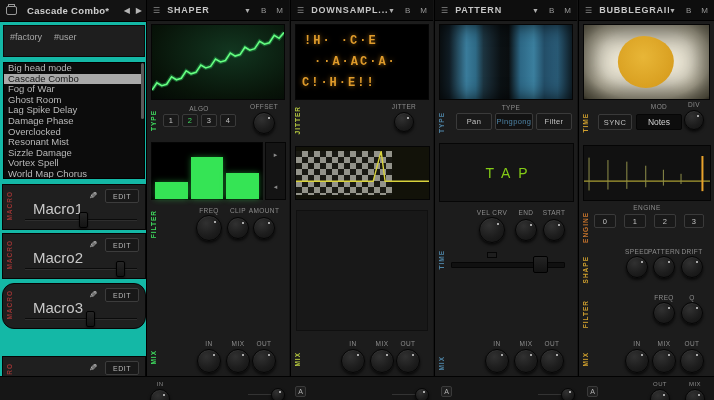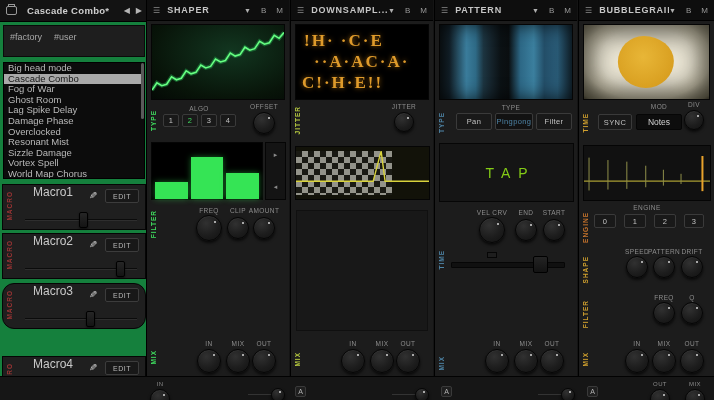--- a/index.html
+++ b/index.html
@@ -2,36 +2,36 @@
 <html><head>
 <meta charset="utf-8">
 <style>
   * { margin:0; padding:0; box-sizing:border-box; }
   html,body { width:714px; height:400px; background:#101010; font-family:"Liberation Sans",sans-serif; overflow:hidden; }
   #stage { position:relative; width:714px; height:400px; background:#141414; }
 
   .col { position:absolute; top:0; height:376px; background:#1c1c1c; border-left:1px solid #000; }
 
   
-  #sidebar { left:0; width:148px; background:#15803d; border-left:none; }
+  #sidebar { left:0; width:148px; background:#14b8a6; border-left:none; }
   .sb-header { position:absolute; top:0; left:0; right:0; height:22px; background:#131313; border-bottom:1px solid #000; display:flex; align-items:center; padding:0 6px; gap:6px; }
   .folder-ic { width:11px; height:9px; border:1px solid #9a9a9a; border-radius:2px; position:relative; }
   .folder-ic::before { content:""; position:absolute; top:-3px; left:1px; width:5px; height:2px; border:1px solid #9a9a9a; border-bottom:none; border-radius:1px 1px 0 0; }
   .sb-title { flex:1; font-size:9.5px; font-weight:bold; color:#cfcfcf; letter-spacing:.3px; margin-left:4px; }
   .nav-arrow { font-size:8px; color:#b5b5b5; cursor:pointer; }
   .sb-tags { position:absolute; top:25px; left:3px; right:3px; height:32px; background:#1e1e1e; border:1px solid #0a0a0a; display:flex; align-items:flex-start; padding:6px 6px; gap:12px; }
   .tag { font-size:9px; color:#a8a8a8; }
   #preset-list { position:absolute; top:62px; left:3px; right:3px; height:117px; background:#0c0c0c; border:1px solid #000; overflow:hidden; }
   .preset { font-size:9.5px; color:#b9b9b9; padding:0 4px; height:10.6px; line-height:10.6px; white-space:nowrap; }
   .preset.selected { background:#a9a9a9; color:#161616; }
   .sb-scroll { position:absolute; top:63px; right:4px; width:3px; height:56px; background:#5a5a5a; border-radius:2px; }
 
   .macro-panel { position:absolute; left:2px; right:2px; height:46px; background:#1f1f1f; border:1px solid #050505; }
   .macro-vl { position:absolute; left:3px; top:6px; writing-mode:vertical-rl; transform:rotate(180deg); font-size:6.5px; font-weight:bold; letter-spacing:1px; color:#9c3434; }
-  .macro-name { position:absolute; left:30px; top:0; font-size:12px; color:#c9c9c9; }
+  .macro-name { position:absolute; left:30px; top:15px; font-size:15px; color:#c9c9c9; }
   .pencil { position:absolute; left:86px; top:5px; font-size:10px; color:#cfcfcf; transform:scaleX(-1); cursor:pointer; }
   .edit-btn { position:absolute; left:102px; top:4px; width:34px; height:14px; background:#181818; border:1px solid #3c3c3c; border-radius:2px; color:#b9b9b9; font-size:7px; letter-spacing:.5px; font-family:"Liberation Sans",sans-serif; }
   .mslider { position:absolute; left:22px; right:8px; top:26px; height:18px; }
   .mtrack { position:absolute; left:0; right:0; top:8px; height:2px; background:#0b0b0b; border-bottom:1px solid #2e2e2e; }
   .mhandle { position:absolute; top:1px; width:9px; height:16px; margin-left:-4px; background:linear-gradient(#262626,#141414); border:1px solid #000; border-radius:2px; box-shadow:0 1px 2px rgba(0,0,0,.6); }
 
   
   .mod-header { position:absolute; top:0; left:0; right:0; height:21px; background:#0e0e0e; border-bottom:1px solid #000; display:flex; align-items:center; padding:0 6px; }
   .menu-ic { font-size:8px; color:#8a8a8a; }
   .mod-title { flex:1; font-size:9px; font-weight:bold; color:#c6c6c6; letter-spacing:.8px; margin-left:7px; white-space:nowrap; overflow:hidden; }
@@ -54,21 +54,21 @@
   #shaper-display { background:radial-gradient(ellipse at 60% 35%, #123620, #081409 70%, #040905); }
   .shaper-accent { color:#3fdd5f; }
   #shaper-steps { position:absolute; top:142px; left:4px; width:112px; height:58px; background:#000; border:1px solid #050505; display:flex; align-items:flex-end; gap:3px; padding:0 3px; }
   .step-bar { flex:1; background:#35e455; box-shadow:0 0 6px rgba(53,228,85,.45); }
   .stepper { position:absolute; top:142px; left:118px; width:21px; height:58px; background:#141414; border:1px solid #050505; display:flex; flex-direction:column; align-items:center; justify-content:space-between; padding:8px 0; }
   .stepper span { font-size:7px; color:#8a8a8a; cursor:pointer; }
 
   
   #mod-down { left:290px; width:143px; }
   #down-display { background:#000; display:flex; flex-direction:column; justify-content:space-around; padding:6px 4px; }
-  .glitch-line { font-family:Liberation Serif, serif; font-size:17px; font-weight:bold; color:#df9b2b; text-shadow:0 0 5px rgba(201,127,20,.8); letter-spacing:2px; white-space:nowrap; }
+  .glitch-line { font-family:Liberation Mono, monospace; font-size:12px; font-weight:bold; color:#df9b2b; text-shadow:0 0 5px rgba(201,127,20,.8); letter-spacing:2px; white-space:nowrap; }
   .down-accent { color:#b6c93f; }
   #checker-box { position:absolute; top:146px; left:4px; width:135px; height:54px; background:#121209; border:1px solid #050505; overflow:hidden; }
   #checker { position:absolute; top:4px; bottom:4px; left:0; width:72%;
     background-image:linear-gradient(45deg,#93938a 25%,transparent 25%,transparent 75%,#93938a 75%),linear-gradient(45deg,#93938a 25%,transparent 25%,transparent 75%,#93938a 75%);
     background-color:#1a1a14; background-size:12px 12px; background-position:0 0,6px 6px; }
   #down-mid-panel { position:absolute; top:210px; left:5px; right:5px; bottom:45px; background:#181818; border:1px solid #101010; }
 
   
   #mod-tap { left:434px; width:143px; }
   #tap-display { background:linear-gradient(90deg,#0e161a 0%,#122029 7%,#3a7c9b 20%,#2e6a86 27%,#1c3440 33%,#15232b 39%,#0b1114 46%,#0a0e10 52%,#2d6886 61%,#3b7f9e 71%,#234e68 79%,#2a5c78 89%,#172e3c 100%); box-shadow:inset 0 0 18px rgba(0,0,0,.75); }

